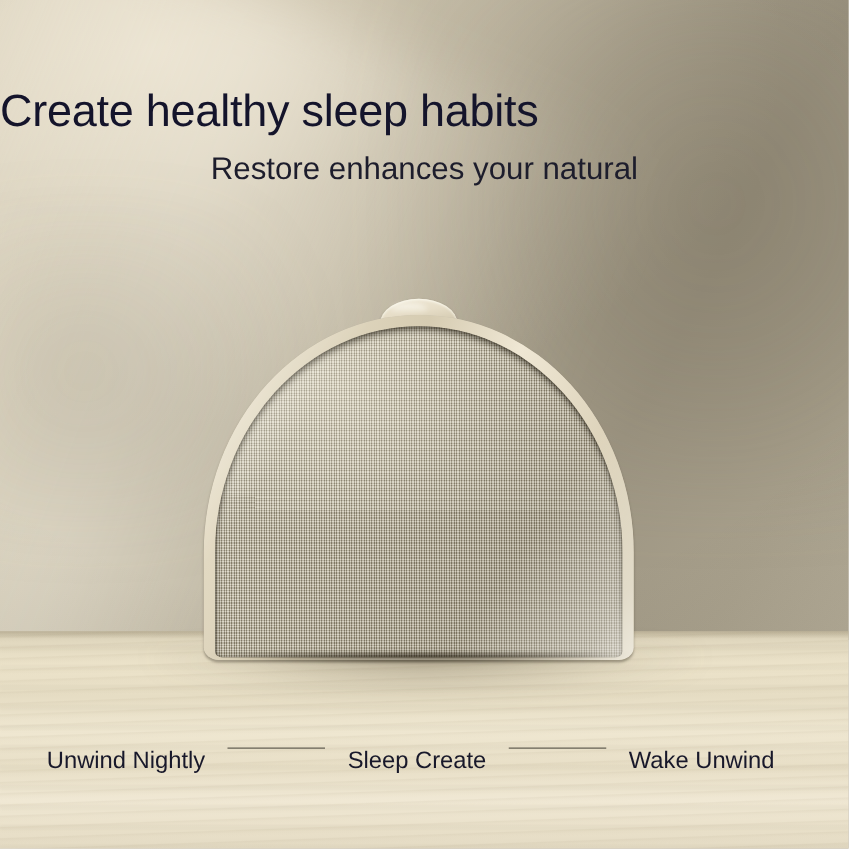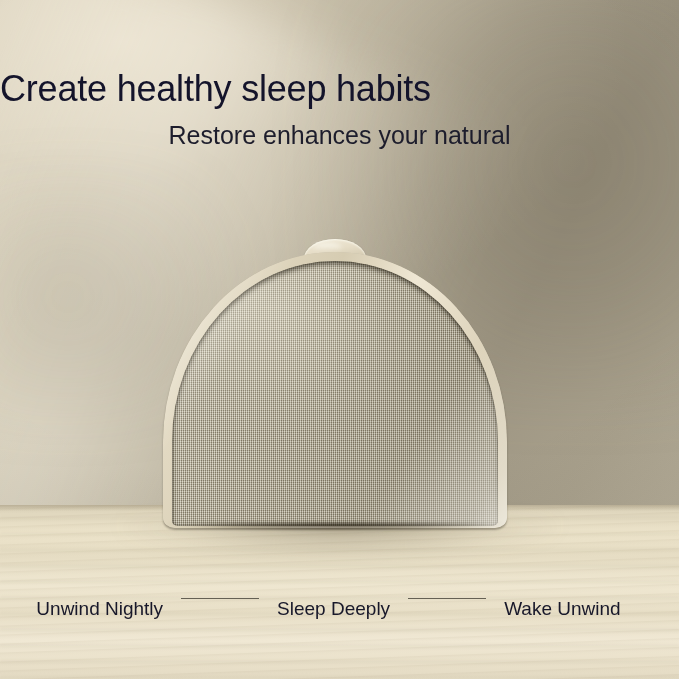--- a/index.html
+++ b/index.html
@@ -357,18 +357,18 @@
 
   <div class="headline">Create healthy sleep habits</div>
 
   <div class="subhead">
     <span>Restore enhances your natural</span>
   </div>
 
   <div class="footer">
     <div class="footer-label">Unwind Nightly</div>
     <div class="footer-sep"></div>
-    <div class="footer-label">Sleep Deeply</div>
+    <div class="footer-label">Sleep Create</div>
     <div class="footer-sep"></div>
     <div class="footer-label">Wake Unwind</div>
   </div>
 
 </div>
 
 </body></html>

